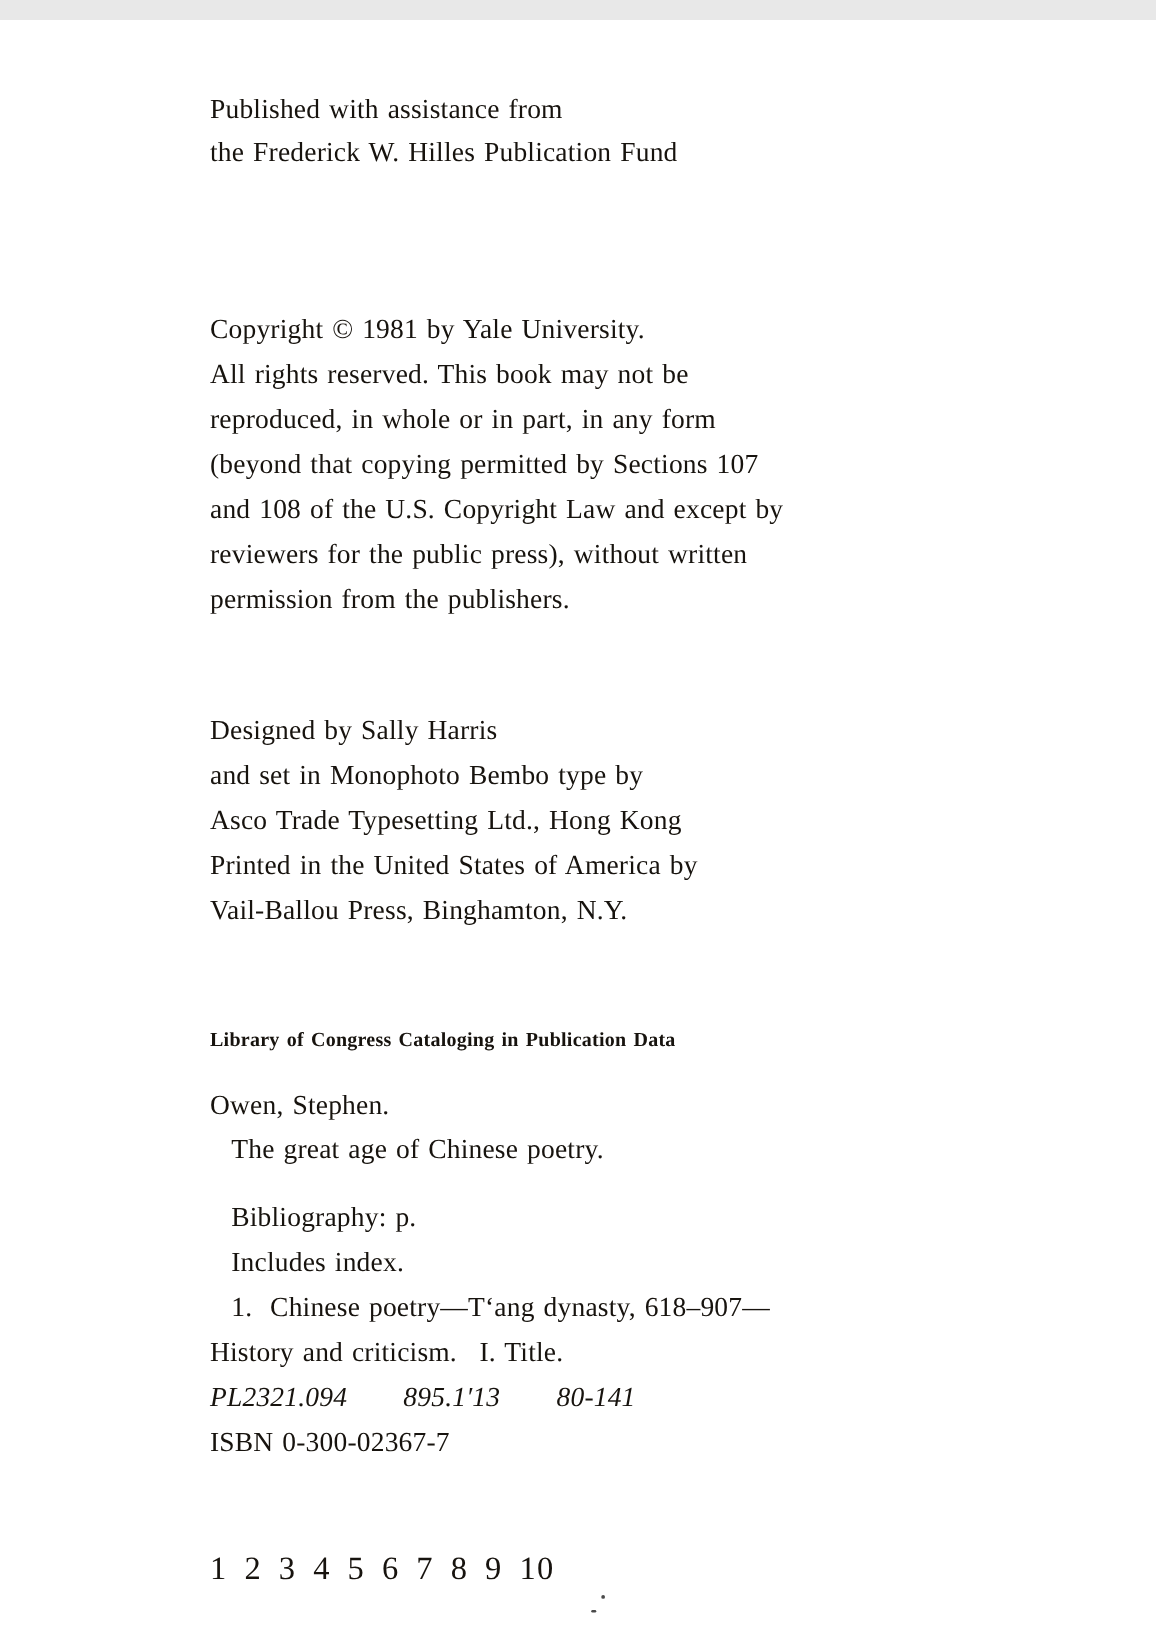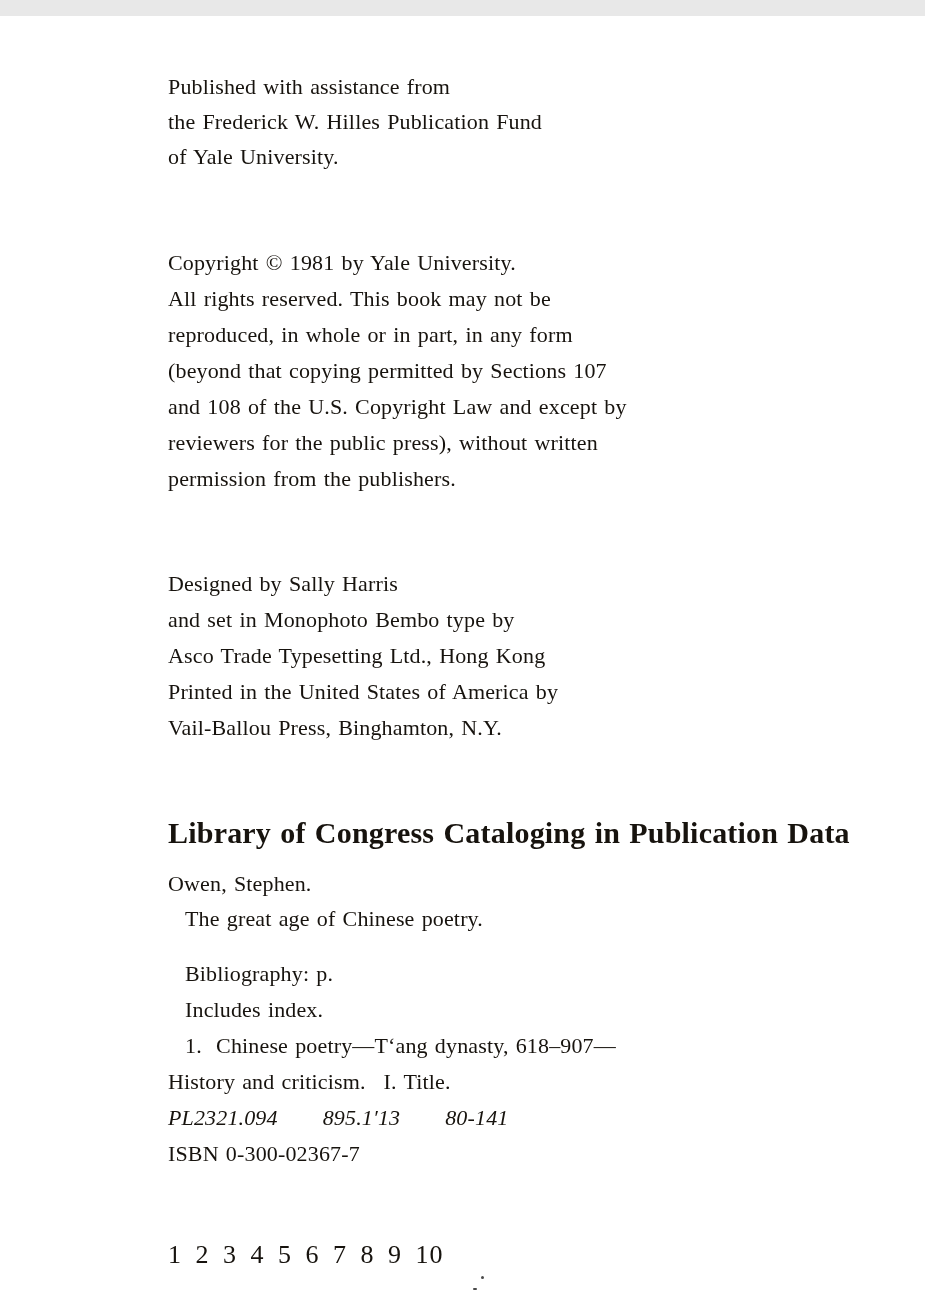--- a/index.html
+++ b/index.html
@@ -28,21 +28,21 @@
   .b-assist   { top: 53px; }
   .b-copy     { top: 229px; }
   .b-colophon { top: 550px; }
   .b-heading  { top: 799px; }
   .b-entry    { top: 850px; }
   .b-catalog  { top: 940px; }
   .b-key      { top: 1221px; }
 
   .lc-heading {
     margin: 0;
-    font-size: 30px;
+    font-size: 16px;
     line-height: 35px;
     font-weight: 700;
     letter-spacing: 0.2px;
     word-spacing: 1.5px;
   }
   .numbers-row { display: flex; gap: 45px; font-style: italic; }
   .subject-cont-row { display: flex; gap: 18px; }
   .printers-key {
     margin: 0;
     font-size: 26px;
@@ -59,21 +59,20 @@
   .dot-b { left: 473px; top: 1272px; width: 4px; height: 2px; border-radius: 1px; }
 </style>
 </head>
 <body>
 
 <div class="page">
 
   <div class="block b-assist">
     <p class="line">Published with assistance from</p>
     <p class="line">the Frederick W. Hilles Publication Fund</p>
-    <p class="line">of Yale University.</p>
   </div>
 
   <div class="block b-copy lh36">
     <p class="line">Copyright © 1981 by Yale University.</p>
     <p class="line">All rights reserved. This book may not be</p>
     <p class="line">reproduced, in whole or in part, in any form</p>
     <p class="line">(beyond that copying permitted by Sections 107</p>
     <p class="line">and 108 of the U.S. Copyright Law and except by</p>
     <p class="line">reviewers for the public press), without written</p>
     <p class="line">permission from the publishers.</p>

